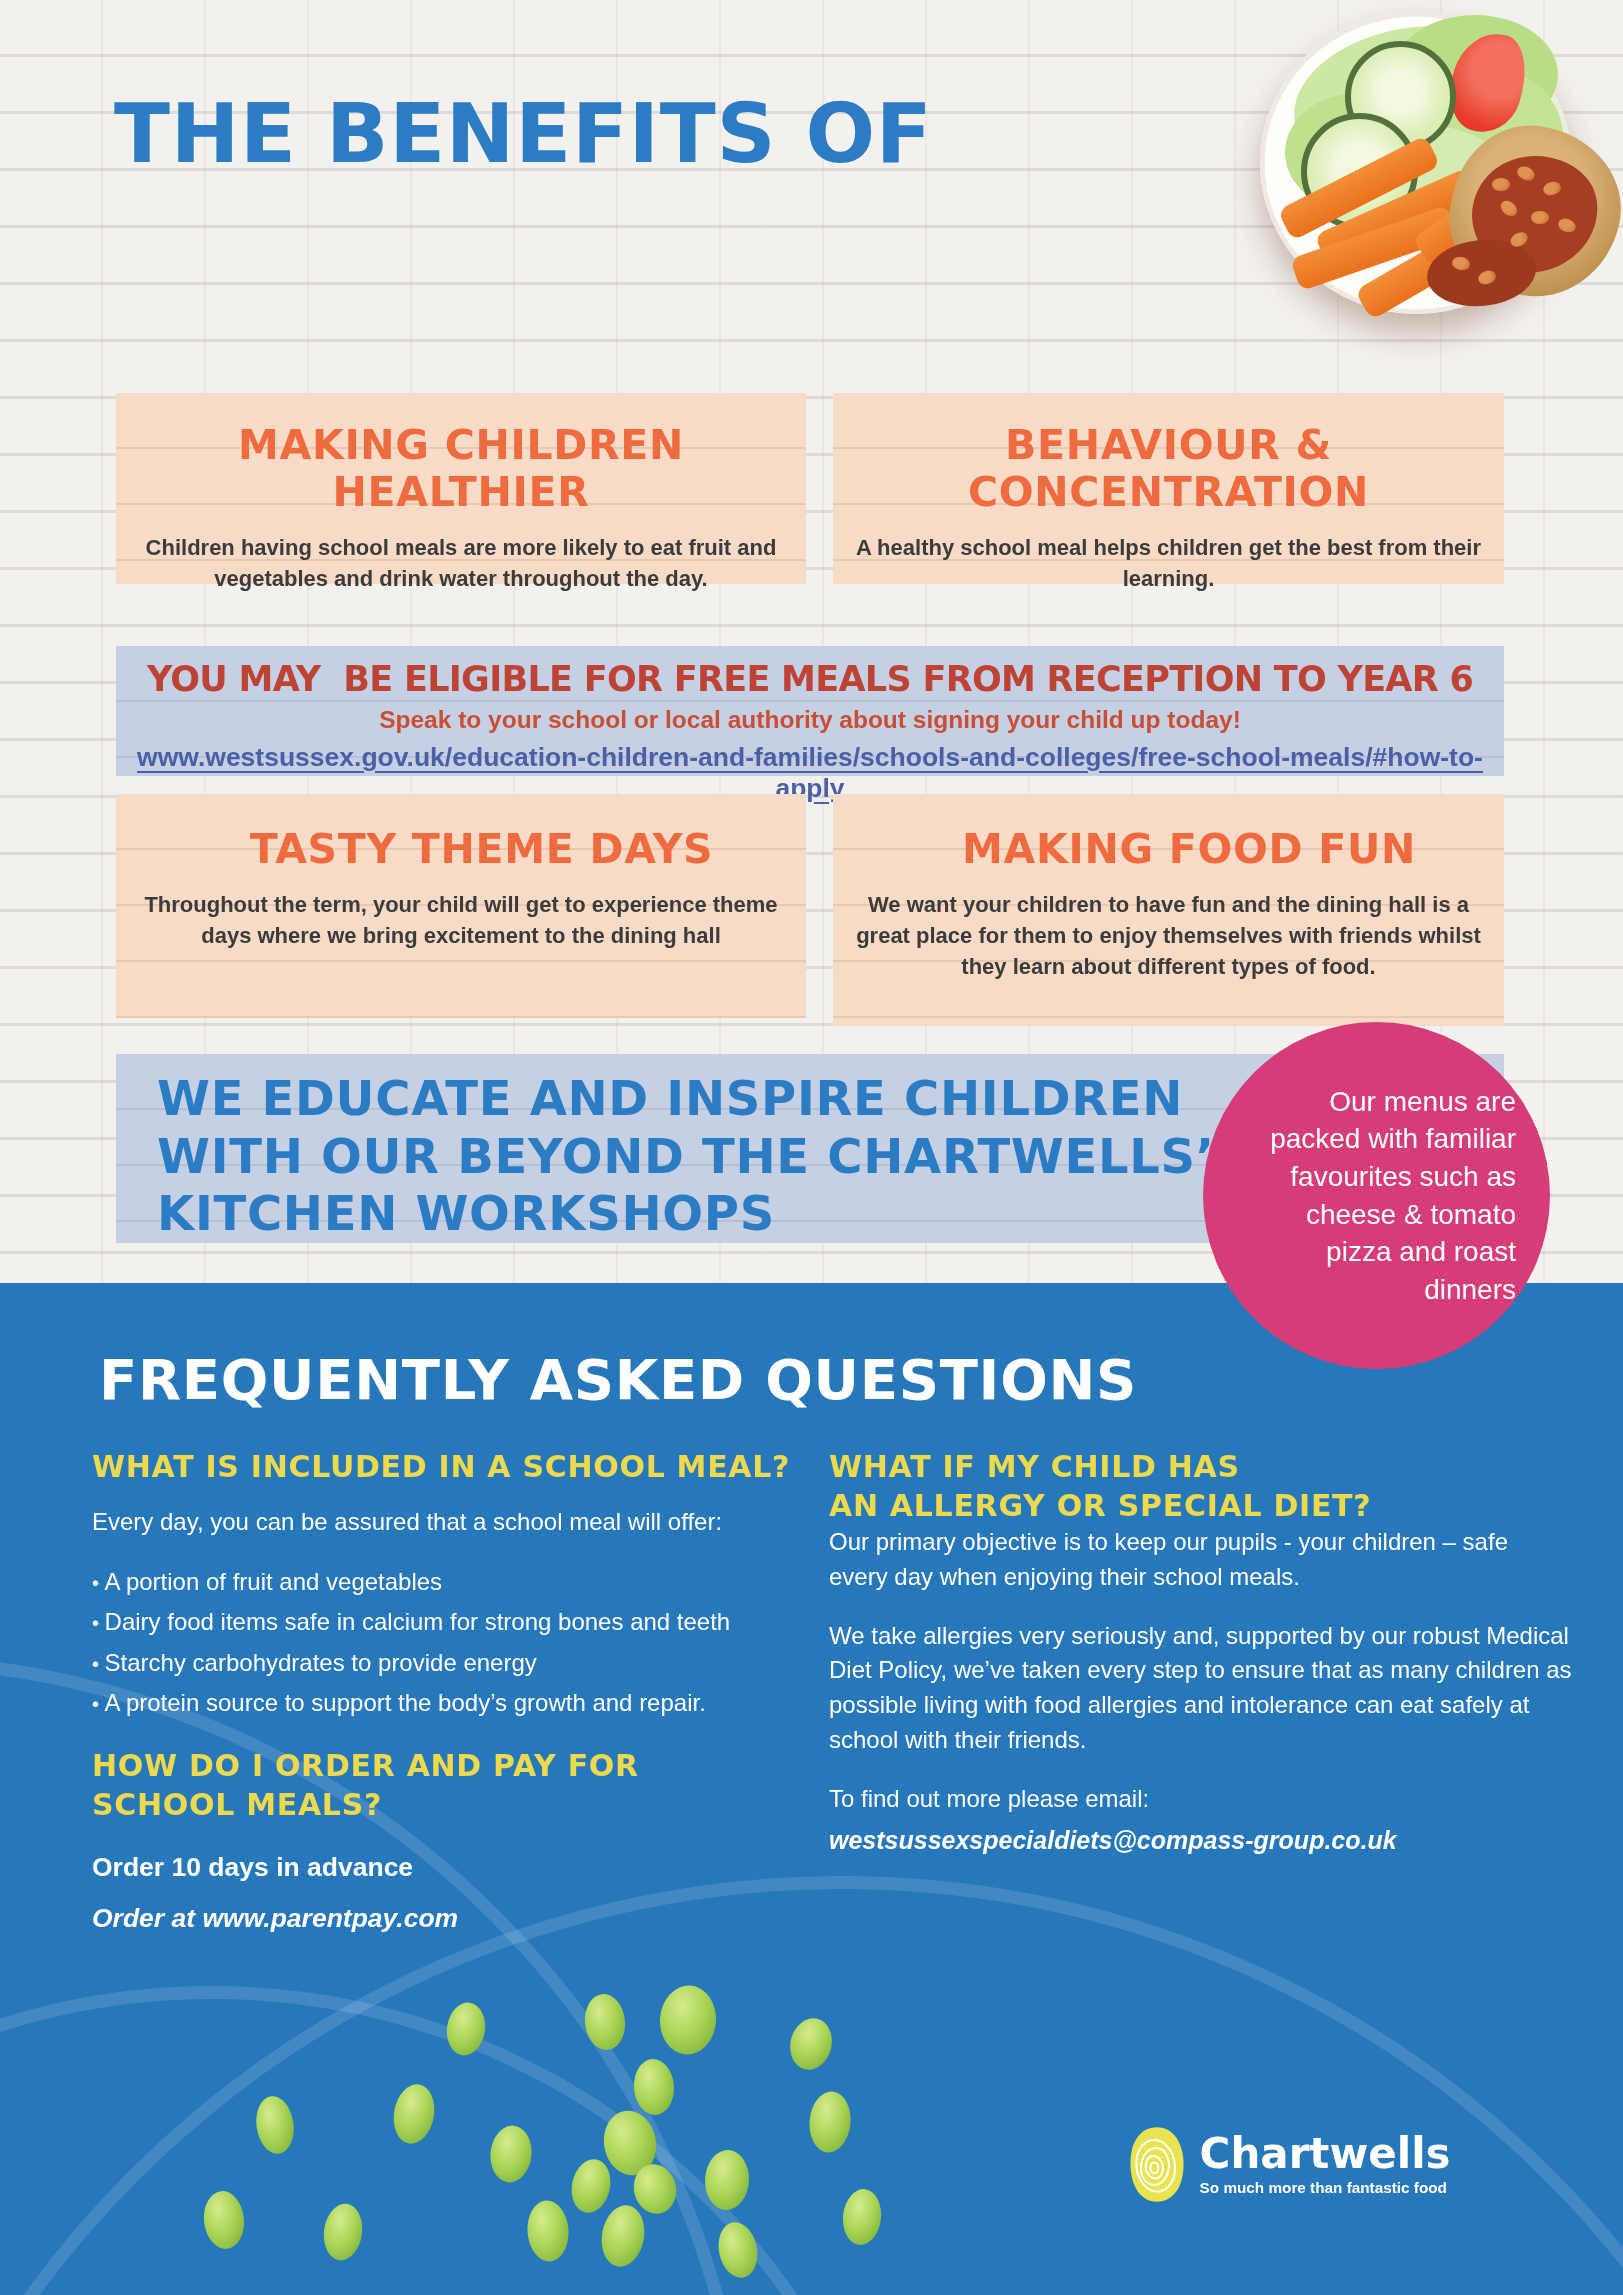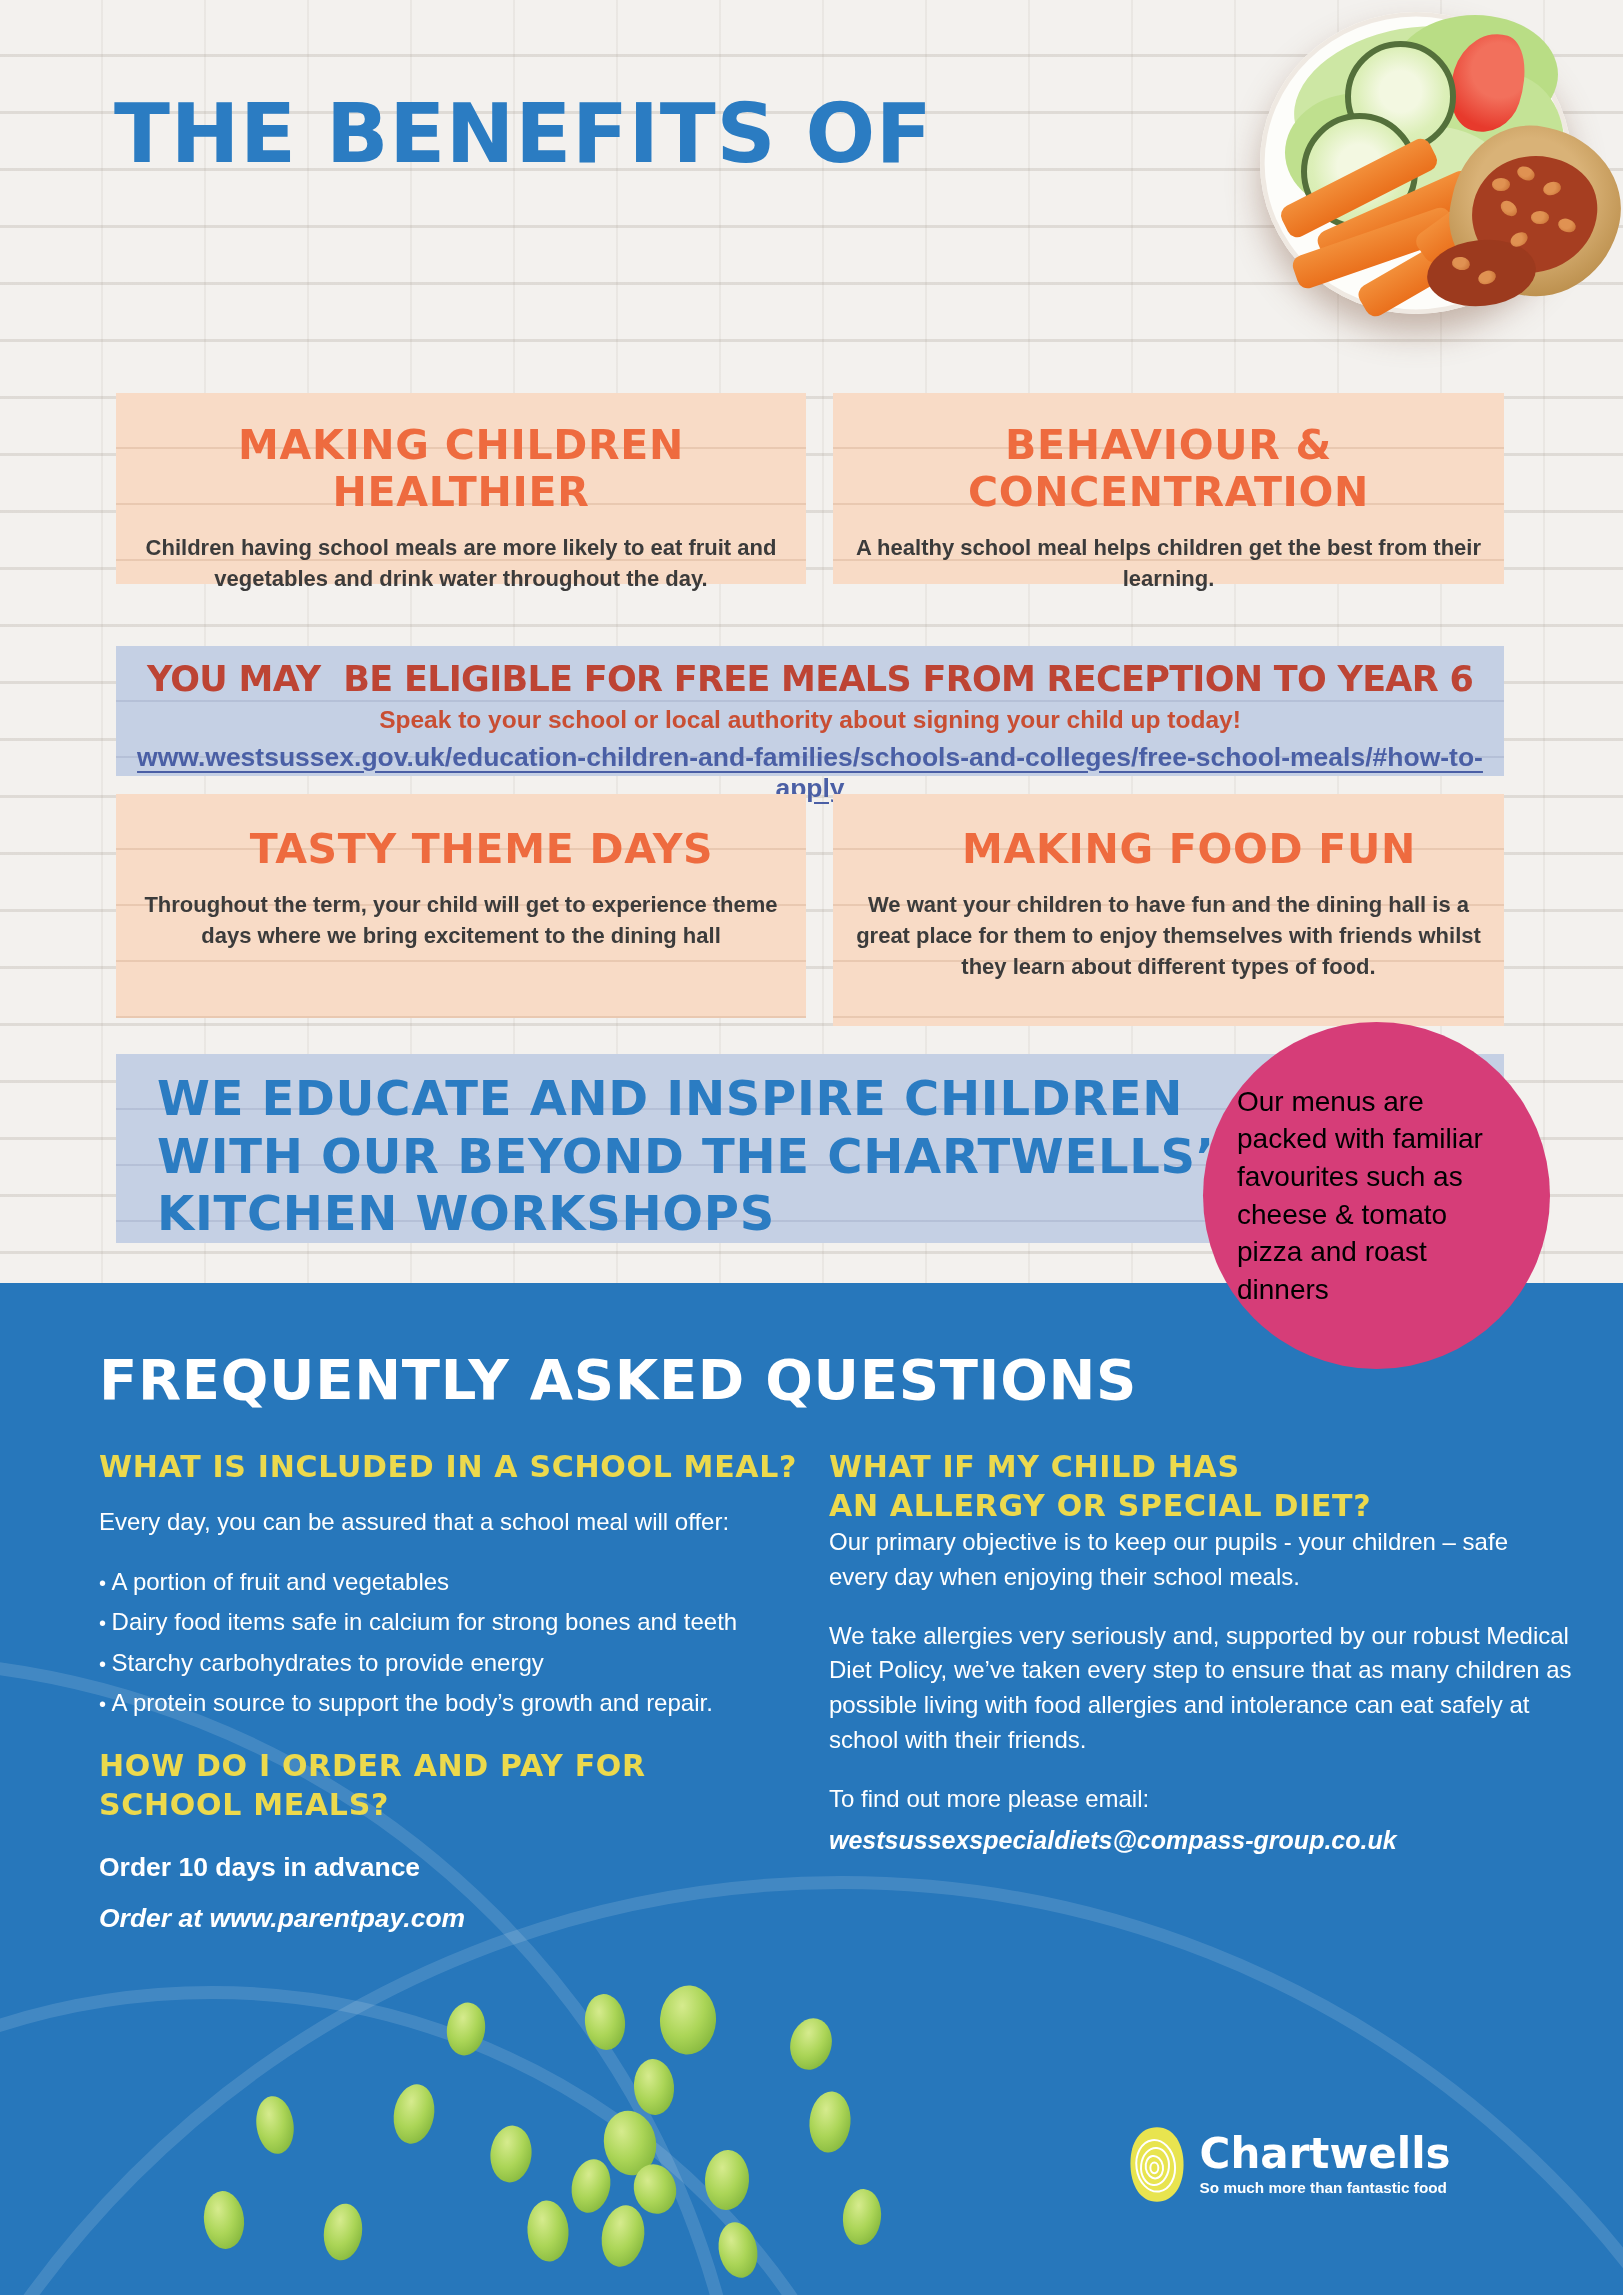--- a/index.html
+++ b/index.html
@@ -68,34 +68,34 @@
     text-decoration:underline;text-underline-offset:5.3px;cursor:pointer;}
   
   .edu-banner{position:absolute;left:116px;top:1054px;width:1388px;height:189px;
     background-color:#c5d0e4;
     background-image:repeating-linear-gradient(180deg, rgba(0,0,0,0) 0 54px, rgba(90,100,140,0.15) 54px 56px);}
   .edu-banner .lines{margin:16px 0 0 41px;color:#2b7cc2;font-family:"DejaVu Sans",sans-serif;
     font-weight:800;font-size:48px;line-height:1.2;letter-spacing:0.7px;}
   
   .menu-circle{position:absolute;left:1203px;top:1022px;width:347px;height:347px;border-radius:50%;
     background:#d63d78;z-index:5;display:flex;align-items:center;justify-content:center;}
-  .menu-circle div{color:#000000;font-size:28px;line-height:1.34;text-align:left;padding:0 34px;}
+  .menu-circle div{color:#ffffff;font-size:28px;line-height:1.34;text-align:right;padding:0 34px;}
   
   .faq-section{position:absolute;left:0;top:1283px;width:1623px;height:1012px;background:#2777bb;overflow:hidden;}
   .ring{position:absolute;border-radius:50%;border:13.3px solid rgba(255,255,255,0.13);}
   .ring1{width:1989px;height:1989px;left:-166px;top:593px;}
   .ring2{width:1392px;height:1392px;left:-497px;top:703px;}
   .ring3{width:1724px;height:1724px;left:-995px;top:371px;}
   .faq-heading{position:absolute;left:99px;top:64px;color:#ffffff;
     font-family:"DejaVu Sans",sans-serif;font-weight:800;font-size:56px;letter-spacing:0.7px;}
   .qcol{position:absolute;color:#fff;}
   .q-head{color:#ecd94d;font-family:"DejaVu Sans",sans-serif;font-weight:800;
     font-size:30px;line-height:1.3;letter-spacing:0.7px;margin:0;}
   .q-body{color:#ffffff;font-size:24px;line-height:1.45;margin:0;}
-  .col-left{left:99px;top:164px;width:716px;}
+  .col-left{left:92px;top:164px;width:716px;}
   .col-left .intro{margin-top:18.6px;}
   .col-left ul{list-style:none;margin:22.5px 0 0;padding:0;}
   .col-left li{font-size:24px;line-height:1.68;color:#fff;}
   .col-left li::before{content:"• ";font-size:20px;}
   .q2-head{margin-top:23px;}
   .order1{margin-top:24px;font-weight:700;font-size:26.5px;}
   .order2{margin-top:12px;font-weight:700;font-style:italic;font-size:26.5px;cursor:pointer;}
   .col-right{left:829px;top:164px;width:743px;}
   .col-right p{margin:0 0 24px;}
   .email{font-weight:700;font-style:italic;font-size:25px;color:#fff;cursor:pointer;}

